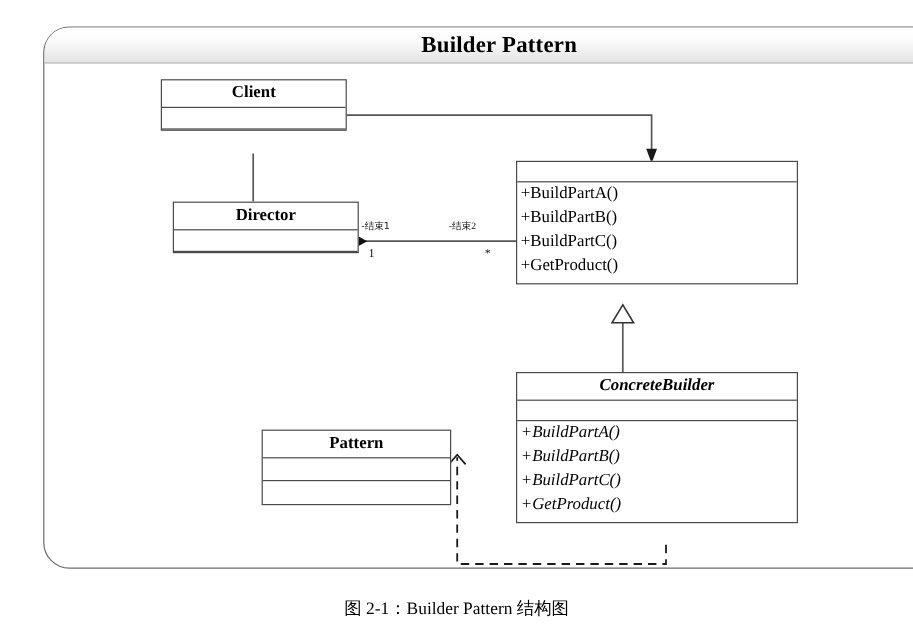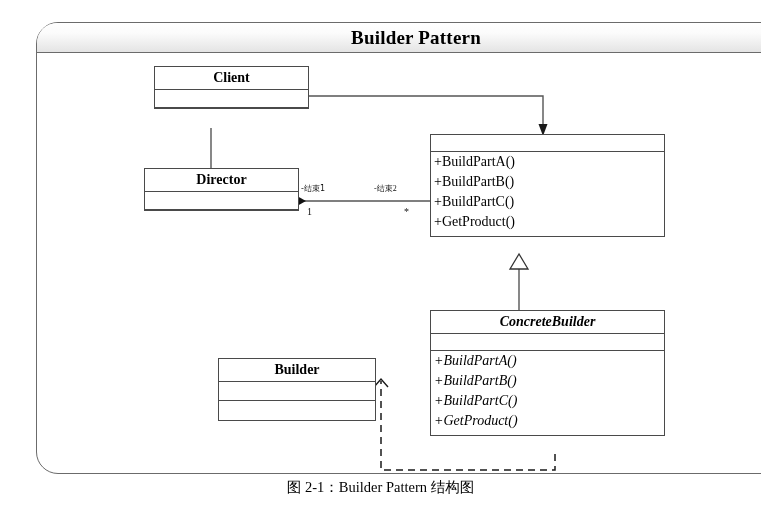--- a/index.html
+++ b/index.html
@@ -109,21 +109,21 @@
     color: #111111;
     white-space: nowrap;
     z-index: 6;
   }
 
   
   #caption {
     position: absolute;
     left: 0;
     right: 0;
-    top: 478px;
+    top: 498px;
     text-align: center;
     font-size: 14.5px;
     color: #000000;
   }
 </style>
 </head>
 <body>
 
 <div id="frame">
   <div id="frame-header"></div>
@@ -155,21 +155,21 @@
     <polygon points="519,254 510,269 528,269" fill="#ffffff" stroke="#333333" stroke-width="1.3"></polygon>
   </g>
 
   
   <g>
     <path d="M 555 454 L 555 470 L 381 470 L 381 381" fill="none" stroke="#1a1a1a" stroke-width="1.5" stroke-dasharray="7,5"></path>
     <path d="M 374 387 L 381 379 L 388 387" fill="none" stroke="#1a1a1a" stroke-width="1.4"></path>
   </g>
 </svg>
 
-<div class="uml-class" style="left:134px; top:66px; width:155px;margin-left:20px;">
+<div class="uml-class" style="left:134px; top:66px; width:155px;">
   <div class="uml-name">Client</div>
   <div class="uml-compartment" style="height:18px;"></div>
 </div>
 
 <div class="uml-class" style="left:144px; top:168px; width:155px;">
   <div class="uml-name">Director</div>
   <div class="uml-compartment" style="height:18px;"></div>
 </div>
 
 <div class="uml-class" style="left:430px; top:134px; width:235px;">
@@ -187,21 +187,21 @@
   <div class="uml-compartment" style="height:17px;"></div>
   <div class="uml-compartment last" style="height:84px;">
     <div class="uml-op">+BuildPartA()</div>
     <div class="uml-op">+BuildPartB()</div>
     <div class="uml-op">+BuildPartC()</div>
     <div class="uml-op">+GetProduct()</div>
   </div>
 </div>
 
 <div class="uml-class" style="left:218px; top:358px; width:158px;">
-  <div class="uml-name">Builder</div>
+  <div class="uml-name">Pattern</div>
   <div class="uml-compartment" style="height:19px;"></div>
   <div class="uml-compartment last" style="height:19px;"></div>
 </div>
 
 <span class="edge-label" style="left:301px; top:166px;">-结束1</span>
 <span class="edge-label" style="left:374px; top:166px;font-family:Liberation Serif, serif;">-结束2</span>
 <span class="mult-label" style="left:307px; top:206px;">1</span>
 <span class="mult-label" style="left:404px; top:206px;">*</span>
 
 <div id="caption">图 2-1：Builder Pattern 结构图</div>

